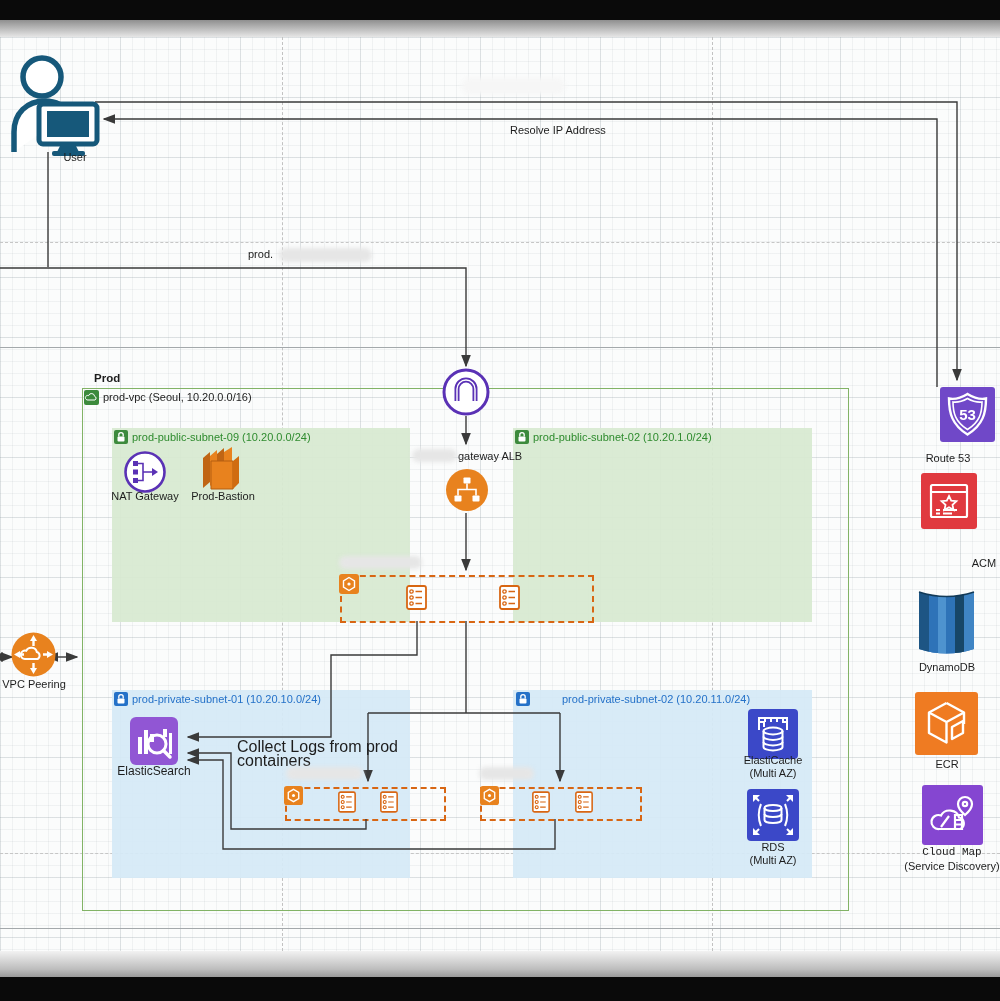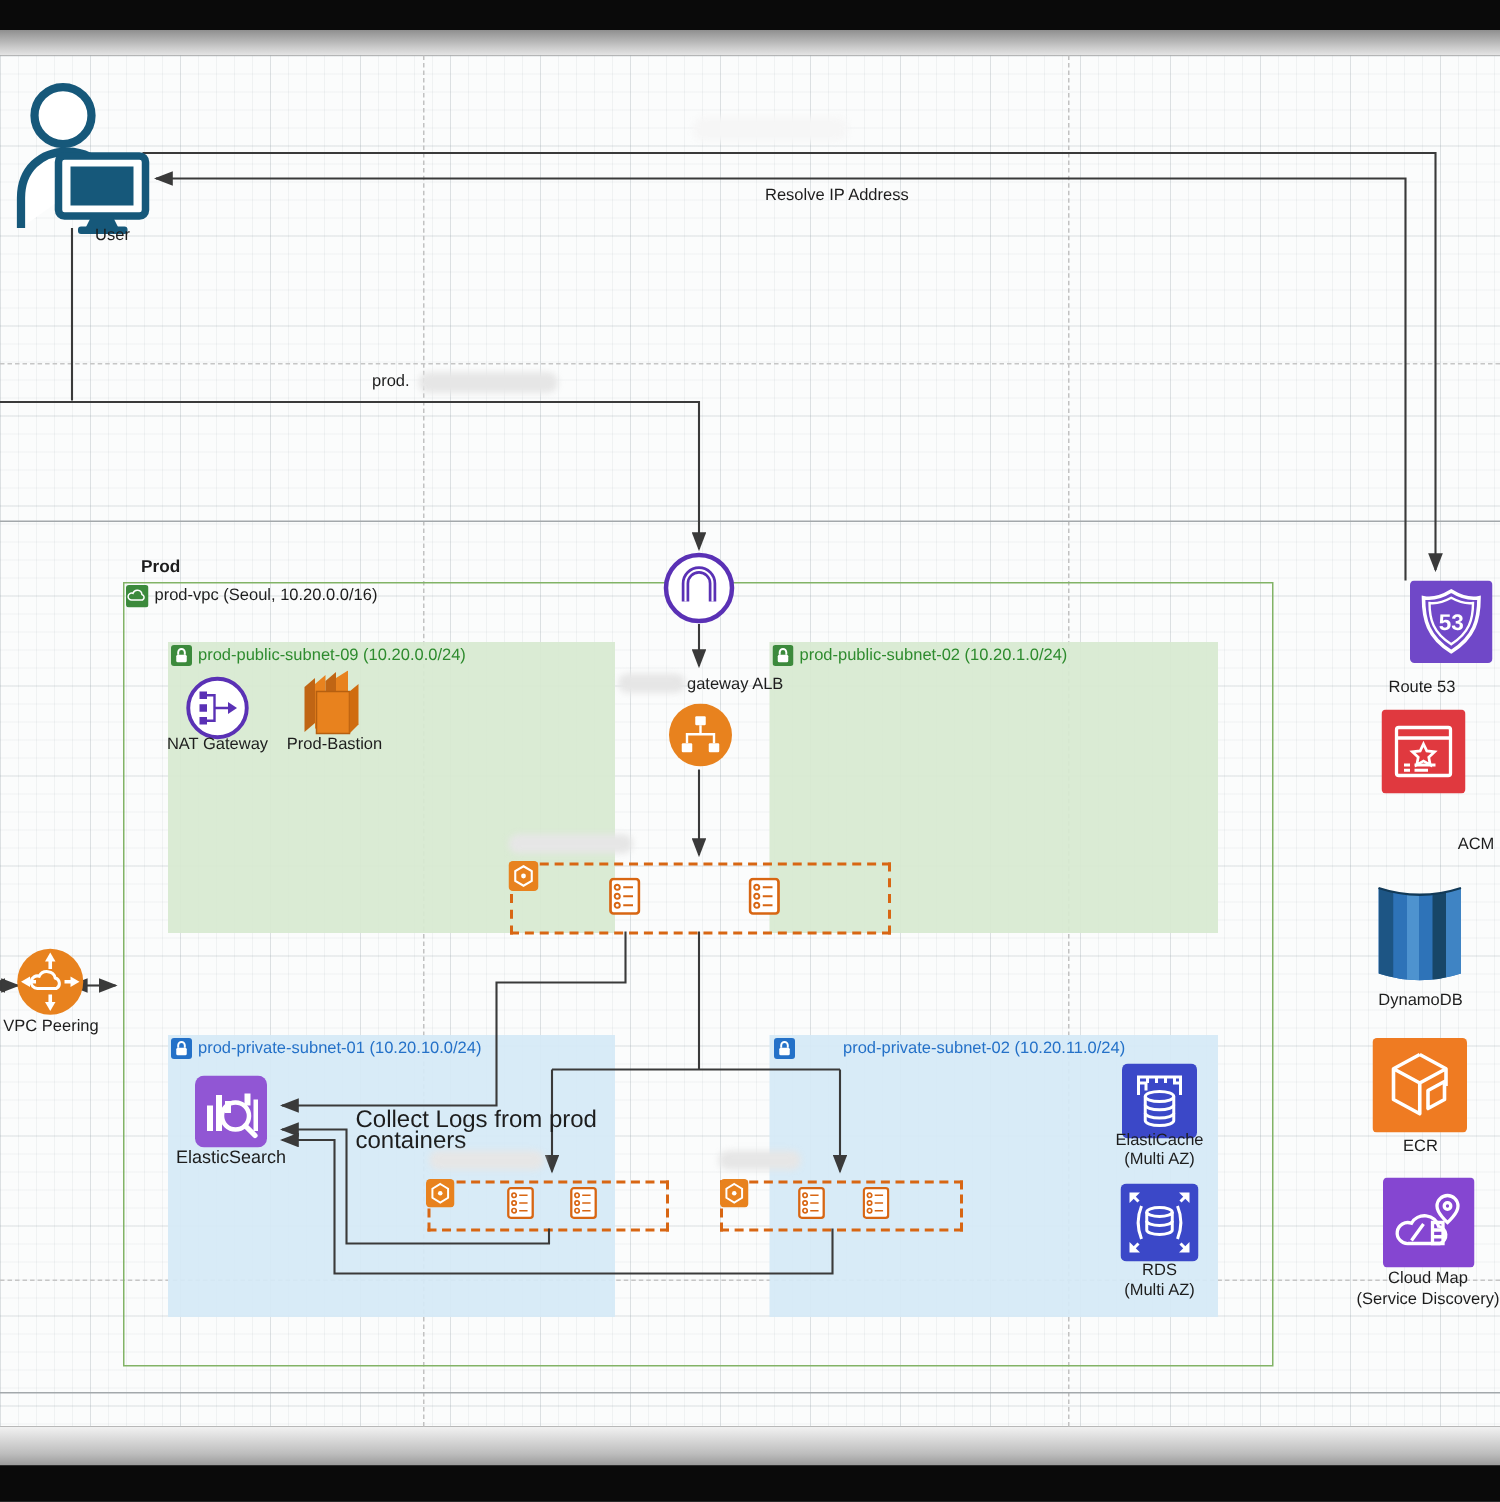--- a/index.html
+++ b/index.html
@@ -419,21 +419,21 @@
     <svg width="61" height="60" viewBox="0 0 61 60">
       <rect width="61" height="60" rx="3" fill="#8546D1"></rect>
       <g stroke="#fff" stroke-width="2.2" fill="none">
         <path d="M17,44 a7,7 0 1 1 2,-13.5 a9.5,8.5 0 0 1 18,2 a6,6 0 0 1 1,11.5 z"></path>
         <path d="M43,12 a7,7 0 0 1 7,7 c0,5 -7,11 -7,11 c0,0 -7,-6 -7,-11 a7,7 0 0 1 7,-7 z"></path>
         <circle cx="43" cy="19" r="2.2"></circle>
         <path d="M27,31 l-8,11 M33,30 h7 v14 h-7 z M33,35 h7 M33,39.5 h7"></path>
       </g>
     </svg>
   </div>
-  <div class="lbl c" style="left:952px;top:846px;">Cloud Map</div>
+  <div class="lbl c" style="left:952px;top:846px;font-family:Liberation Mono, monospace;">Cloud Map</div>
   <div class="lbl c" style="left:952px;top:860px;">(Service Discovery)</div>
 
   <div class="blur light" style="left:462px;top:78px;width:103px;height:16px;"></div>
   <div class="blur gray" style="left:279px;top:248px;width:93px;height:14px;"></div>
   <div class="blur gray" style="left:412px;top:449px;width:45px;height:13px;"></div>
   <div class="blur gray" style="left:339px;top:556px;width:83px;height:13px;"></div>
   <div class="blur gray" style="left:286px;top:767px;width:77px;height:13px;"></div>
   <div class="blur gray" style="left:479px;top:767px;width:55px;height:13px;"></div>
 </div>
 

